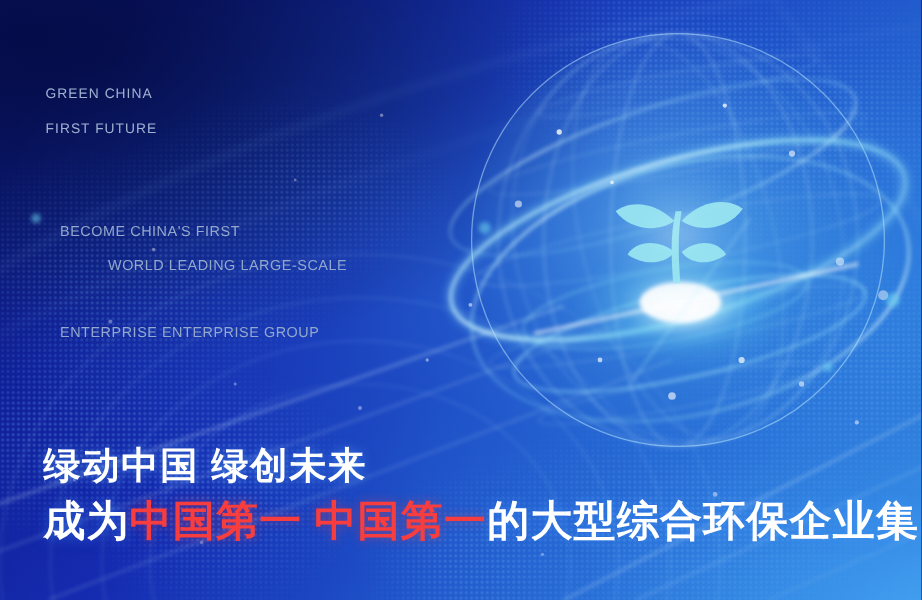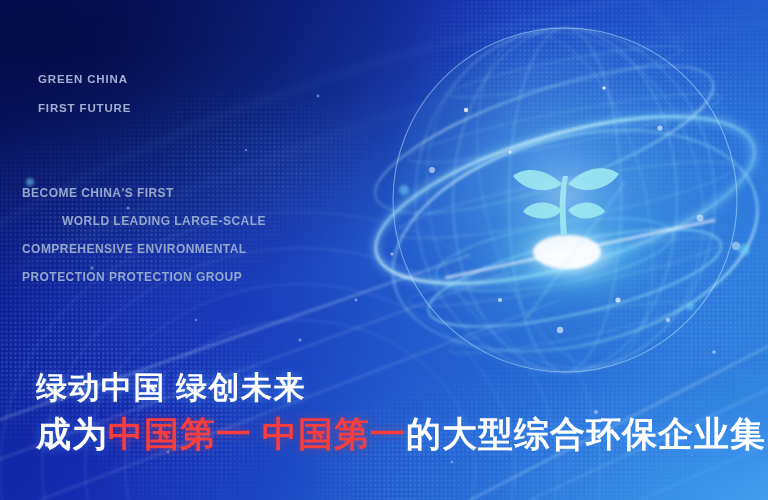--- a/index.html
+++ b/index.html
@@ -41,25 +41,25 @@
         radial-gradient(ellipse 34% 26% at 74% 88%, #000 20%, transparent 76%),
         radial-gradient(ellipse 18% 22% at 52% 94%, #000 18%, transparent 74%);
         opacity:.55;}
 
   .vignette{position:absolute;inset:0;pointer-events:none;
         background:radial-gradient(ellipse 78% 70% at 12% 10%, rgba(4,10,64,0.62) 0%, rgba(4,10,64,0.22) 46%, rgba(4,10,64,0) 72%);}
 
   .svg-layer{position:absolute;inset:0;width:768px;height:500px;}
 
   
-  .eyebrow{position:absolute;left:38px;font-size:11.5px;font-weight:bold;
+  .eyebrow{position:absolute;left:38px;font-size:11.5px;font-weight:normal;
            letter-spacing:.85px;color:#9fb2d2;white-space:nowrap;}
   .eyebrow.l0{top:73px;} .eyebrow.l1{top:102px;}
 
-  .sub{position:absolute;left:22px;font-size:12px;font-weight:bold;
+  .sub{position:absolute;left:50px;font-size:12px;font-weight:normal;
        letter-spacing:.45px;color:#93a8cc;white-space:nowrap;}
   .sub.s0{top:186px;} .sub.s1{top:214px;margin-left:40px;}
   .sub.s2{top:242px;} .sub.s3{top:270px;}
 
   .head1{position:absolute;left:36px;top:367px;font-size:31px;color:#ffffff;
          letter-spacing:1.5px;white-space:nowrap;font-weight:700;
          text-shadow:0 0 10px rgba(90,170,255,.55);}
   .head2{position:absolute;left:36px;top:411px;font-size:35px;color:#ffffff;
          letter-spacing:1px;white-space:nowrap;font-weight:bold;
          text-shadow:0 0 11px rgba(70,150,255,.5);}
@@ -228,22 +228,21 @@
       <circle cx="404" cy="190" r="5"></circle>
       <circle cx="30" cy="182" r="4"></circle>
     </g>
   </svg>
 
   <div class="eyebrow l0">GREEN CHINA</div>
   <div class="eyebrow l1">FIRST FUTURE</div>
 
   <div class="sub s0">BECOME CHINA'S FIRST</div>
   <div class="sub s1">WORLD LEADING LARGE-SCALE</div>
-  <div class="sub s2">COMPREHENSIVE ENVIRONMENTAL</div>
-  <div class="sub s3">PROTECTION PROTECTION GROUP</div>
+  <div class="sub s3">ENTERPRISE ENTERPRISE GROUP</div>
 
   <div class="head1">绿动中国 绿创未来</div>
 
   <div class="head2">
     <span>成为</span><span class="hl">中国第一</span><span class="gap"></span><span class="hl">中国第一</span><span>的大型综合环保企业集团</span>
   </div>
 
 </div>
 
 </body></html>

